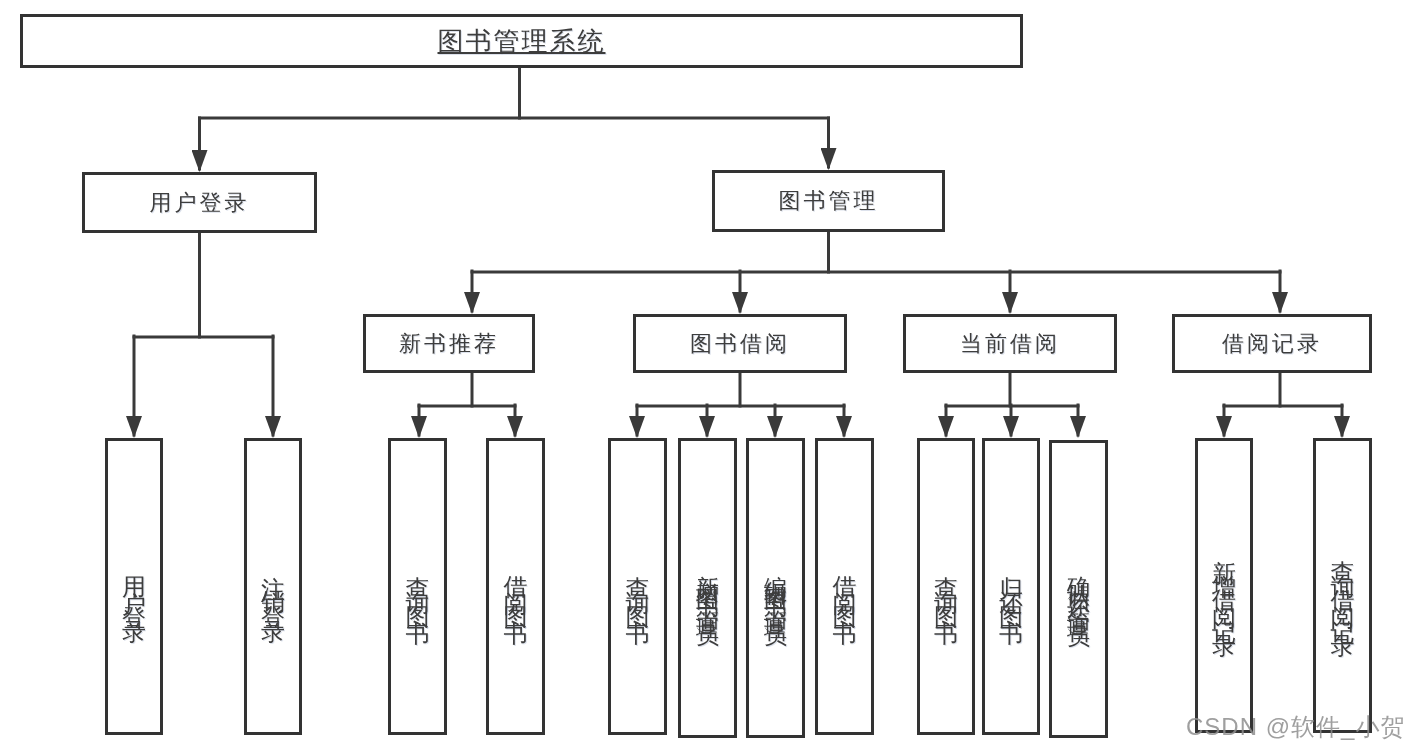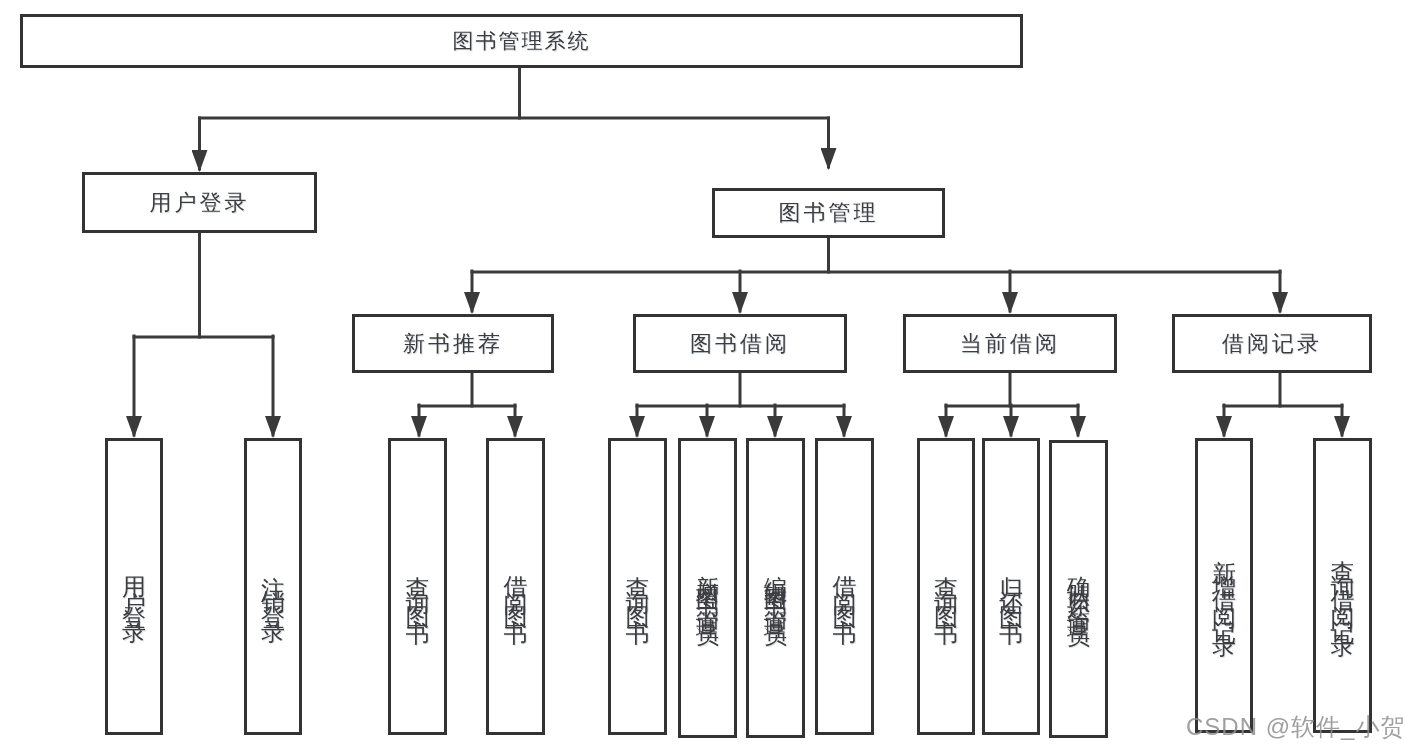--- a/index.html
+++ b/index.html
@@ -28,21 +28,21 @@
     z-index: 2;
     color: #3d3d3d;
   }
   .node .h-label {
     font-size: 22px;
     letter-spacing: 3px;
     color: #3d3d3d;
     white-space: nowrap;
     text-shadow: 1px 1px 0 rgba(120,140,180,0.25);
   }
-  .node.root .h-label { font-size: 21px; letter-spacing: 2px; }
+  .node.root .h-label { font-size: 26px; letter-spacing: 2px; text-decoration: underline; }
   .node .v-label {
     writing-mode: vertical-rl;
     text-orientation: mixed;
     font-size: 24px;
     letter-spacing: 15px;
     line-height: 1;
     color: #3d3d3d;
     text-shadow: 1px 1px 0 rgba(120,140,180,0.25);
   }
   .node.long .v-label { letter-spacing: 7px; font-size: 23px; }
@@ -113,25 +113,25 @@
     </g>
   </svg>
 
   <div class="node root" style="left:20px; top:14px; width:1003px; height:54px;">
     <span class="h-label">图书管理系统</span>
   </div>
 
   <div class="node" style="left:82px; top:172px; width:235px; height:61px;">
     <span class="h-label">用户登录</span>
   </div>
-  <div class="node" style="left:712px; top:188px; width:233px; height:50px;">
+  <div class="node" style="left:712px; top:170px; width:233px; height:62px;">
     <span class="h-label">图书管理</span>
   </div>
 
-  <div class="node" style="left:352px; top:314px; width:202px; height:59px;">
+  <div class="node" style="left:363px; top:314px; width:172px; height:59px;">
     <span class="h-label">新书推荐</span>
   </div>
   <div class="node" style="left:633px; top:314px; width:214px; height:59px;justify-content:center;">
     <span class="h-label">图书借阅</span>
   </div>
   <div class="node" style="left:903px; top:314px; width:214px; height:59px;text-align:right;">
     <span class="h-label">当前借阅</span>
   </div>
   <div class="node" style="left:1172px; top:314px; width:200px; height:59px;">
     <span class="h-label">借阅记录</span>

